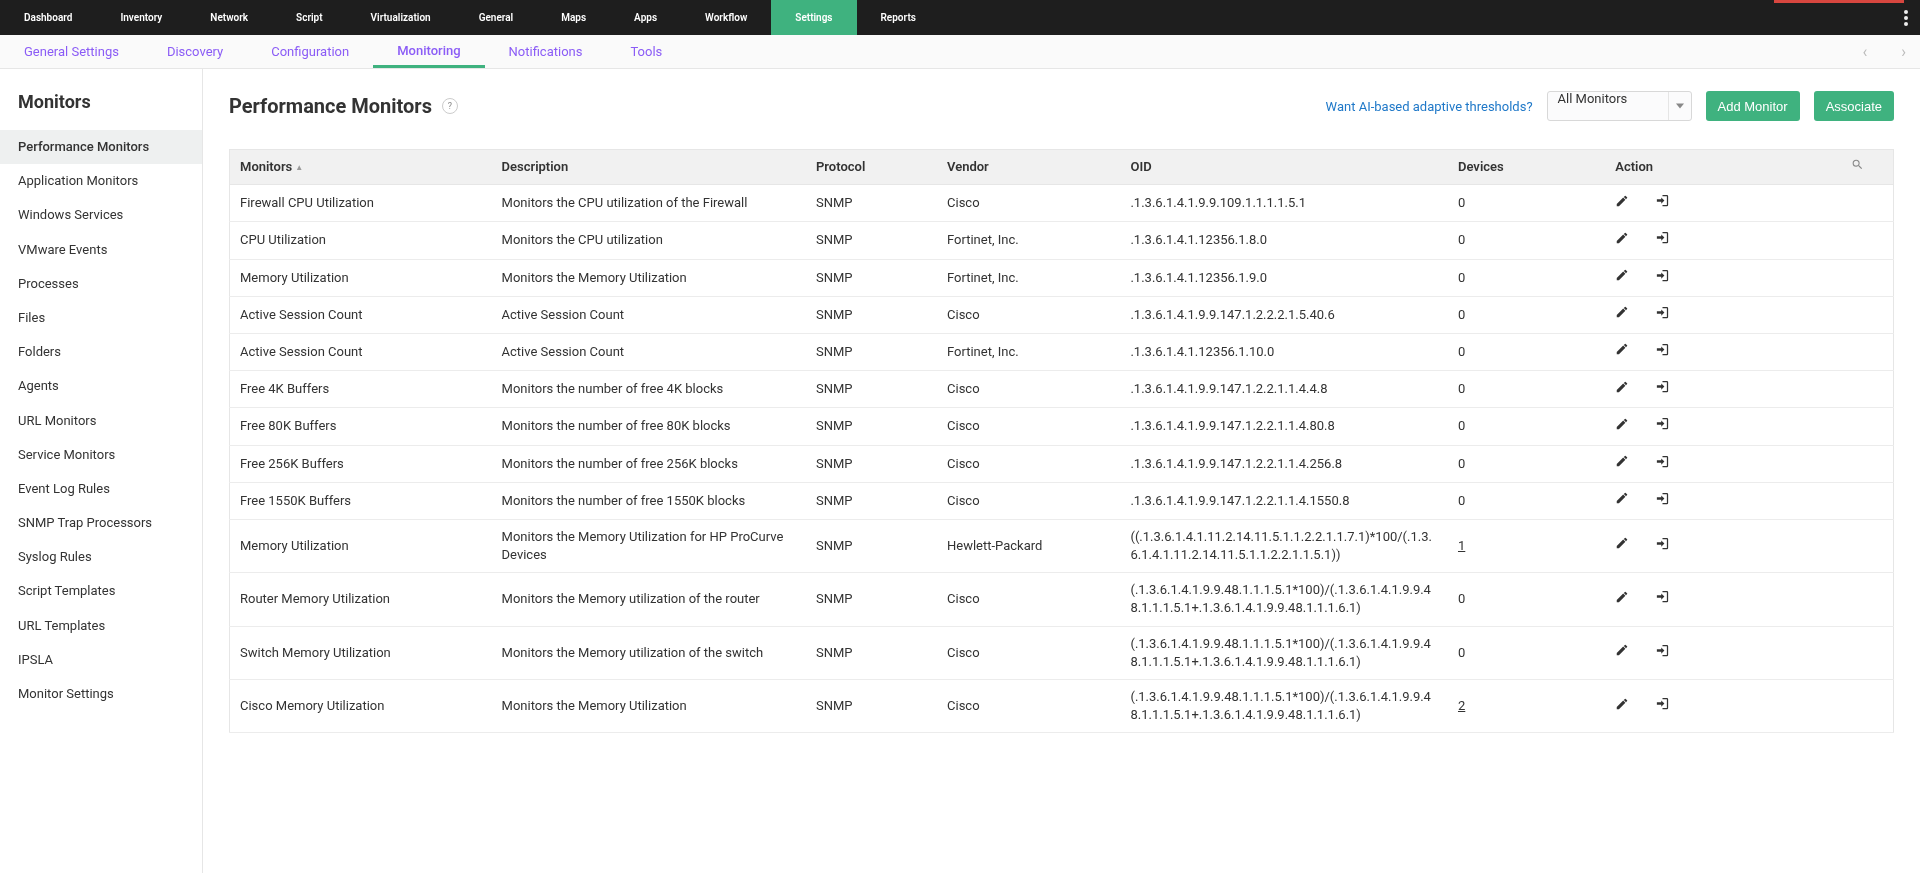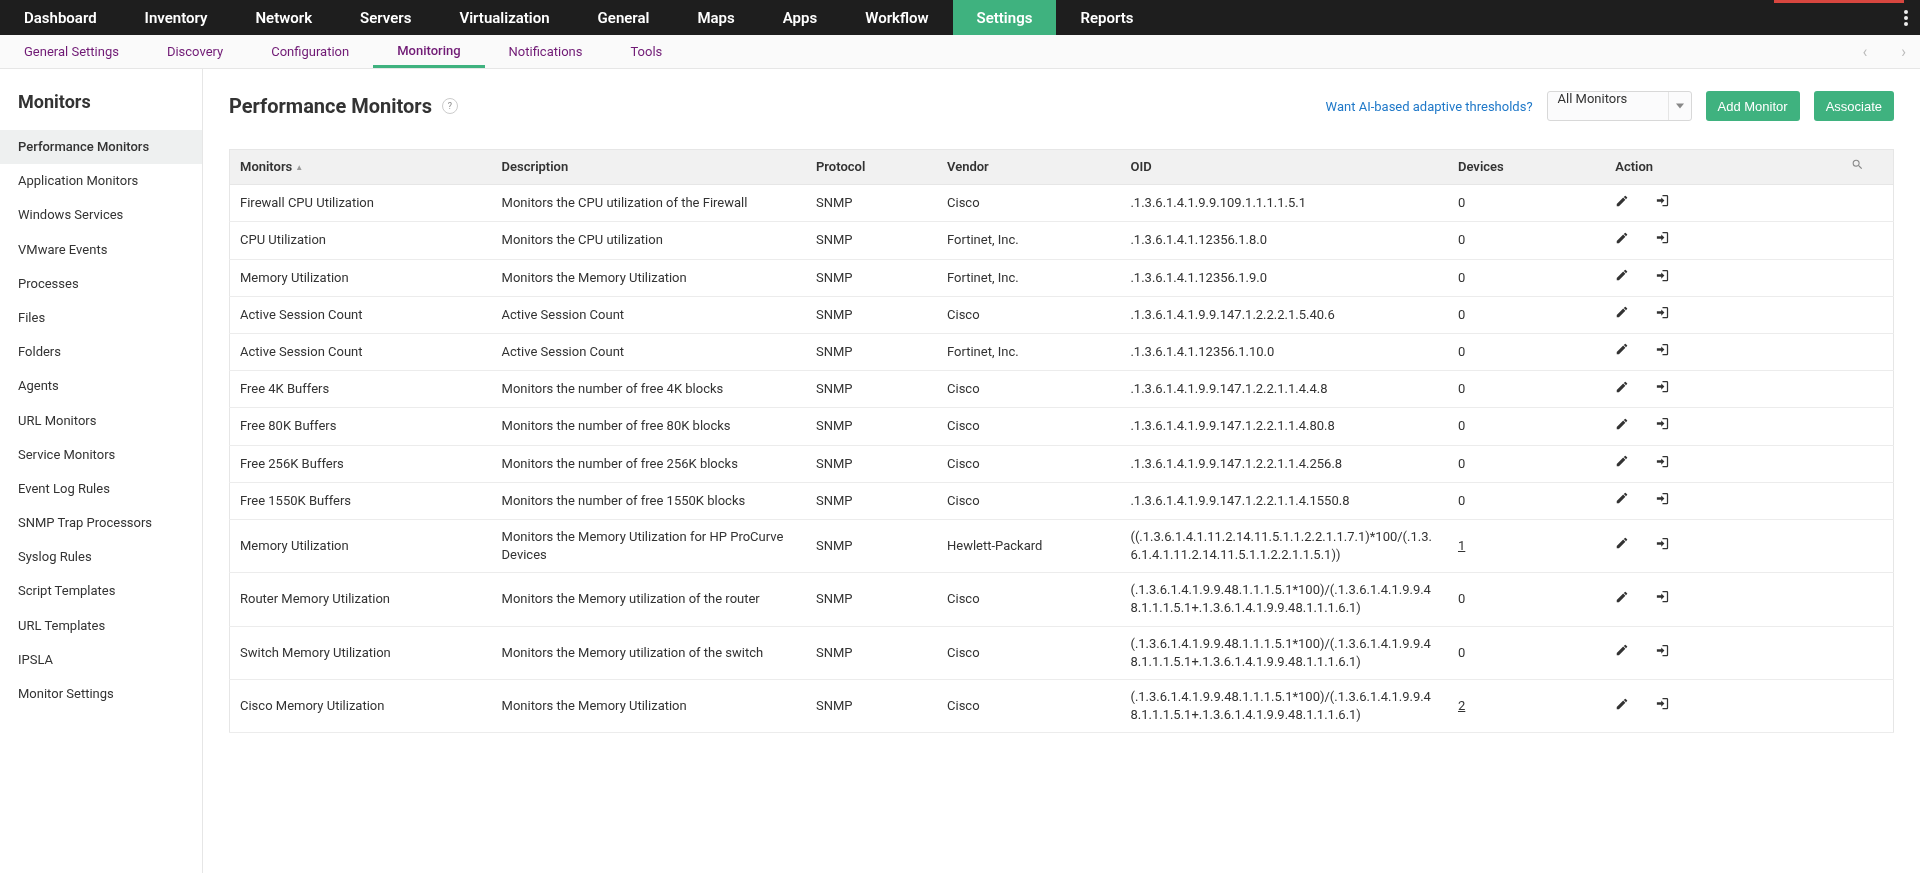--- a/index.html
+++ b/index.html
@@ -2,29 +2,29 @@
 <html><head>
   <meta charset="utf-8">
   <style>
     * { box-sizing: border-box; margin: 0; padding: 0; }
     html, body { height: 100%; }
     body { font-family: -apple-system, BlinkMacSystemFont, "Segoe UI", Roboto, Arial, sans-serif; font-size: 13px; color: #333; background: #fff; }
     
     
     .topnav { background: #1e1e1e; height: 35px; display: flex; align-items: stretch; position: relative; }
     .topnav .red-strip { position: absolute; top: 0; right: 16px; width: 130px; height: 3px; background: #d7463f; }
-    .topnav-item { color: #fff; font-weight: 600; display: flex; align-items: center; padding: 0 24px; cursor: pointer; font-size: 15px; }
+    .topnav-item { color: #fff; font-weight: 600; display: flex; align-items: center; padding: 0 24px; cursor: pointer; font-size: 10px; }
     .topnav-item.active { background: #3fb27f; }
     .topnav-spacer { flex: 1; }
     .topnav-kebab { display: flex; align-items: center; padding: 0 12px; cursor: pointer; }
     .topnav-kebab svg { fill: #eee; }
     
     
     .subnav { background: #fafafa; border-bottom: 1px solid #e6e6e6; height: 34px; display: flex; align-items: stretch; position: relative; }
-    .subnav-item { color: #701a75; display: flex; align-items: center; padding: 0 24px; cursor: pointer; font-size: 13px; }
+    .subnav-item { color: #8b5cf6; display: flex; align-items: center; padding: 0 24px; cursor: pointer; font-size: 13px; }
     .subnav-item.active { border-bottom: 3px solid #3fb27f; font-weight: 500; }
     .subnav-arrows { margin-left: auto; display: flex; align-items: center; padding-right: 8px; gap: 22px; }
     .subnav-arrows .arrow { color: #bbb; font-size: 16px; cursor: pointer; padding: 0 6px; }
     
     
     .main-wrap { display: flex; height: calc(100% - 69px); }
     .sidebar { width: 203px; border-right: 1px solid #e6e6e6; overflow-y: auto; padding-top: 22px; flex-shrink: 0; }
     .sidebar-title { font-size: 18px; font-weight: 700; padding: 0 18px 18px; }
     .sidebar-item { padding: 8px 18px; cursor: pointer; font-size: 13px; color: #333; line-height: 1.4; }
     .sidebar-item.active { background: #eef0f0; font-weight: 500; }
@@ -64,21 +64,21 @@
 </head>
 <body>
 
 <div class="topnav">
   <div class="red-strip"></div>
 
   <div id="topnav-items" style="display:flex;">
       <div class="topnav-item">Dashboard</div>
       <div class="topnav-item">Inventory</div>
       <div class="topnav-item">Network</div>
-      <div class="topnav-item">Servers</div>
+      <div class="topnav-item">Script</div>
       <div class="topnav-item">Virtualization</div>
       <div class="topnav-item">General</div>
       <div class="topnav-item">Maps</div>
       <div class="topnav-item">Apps</div>
       <div class="topnav-item">Workflow</div>
       <div class="topnav-item active">Settings</div>
       <div class="topnav-item">Reports</div>
     </div>
   <div class="topnav-spacer"></div>
   <div class="topnav-kebab">

